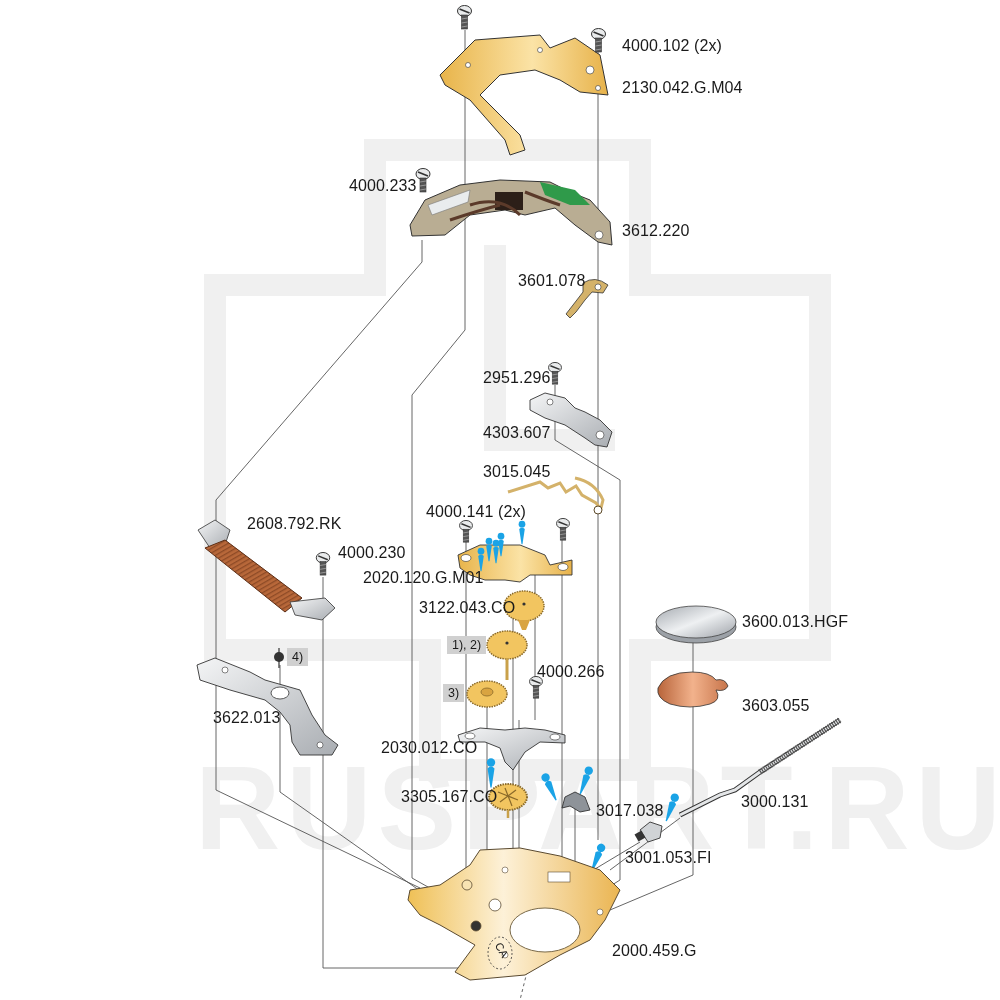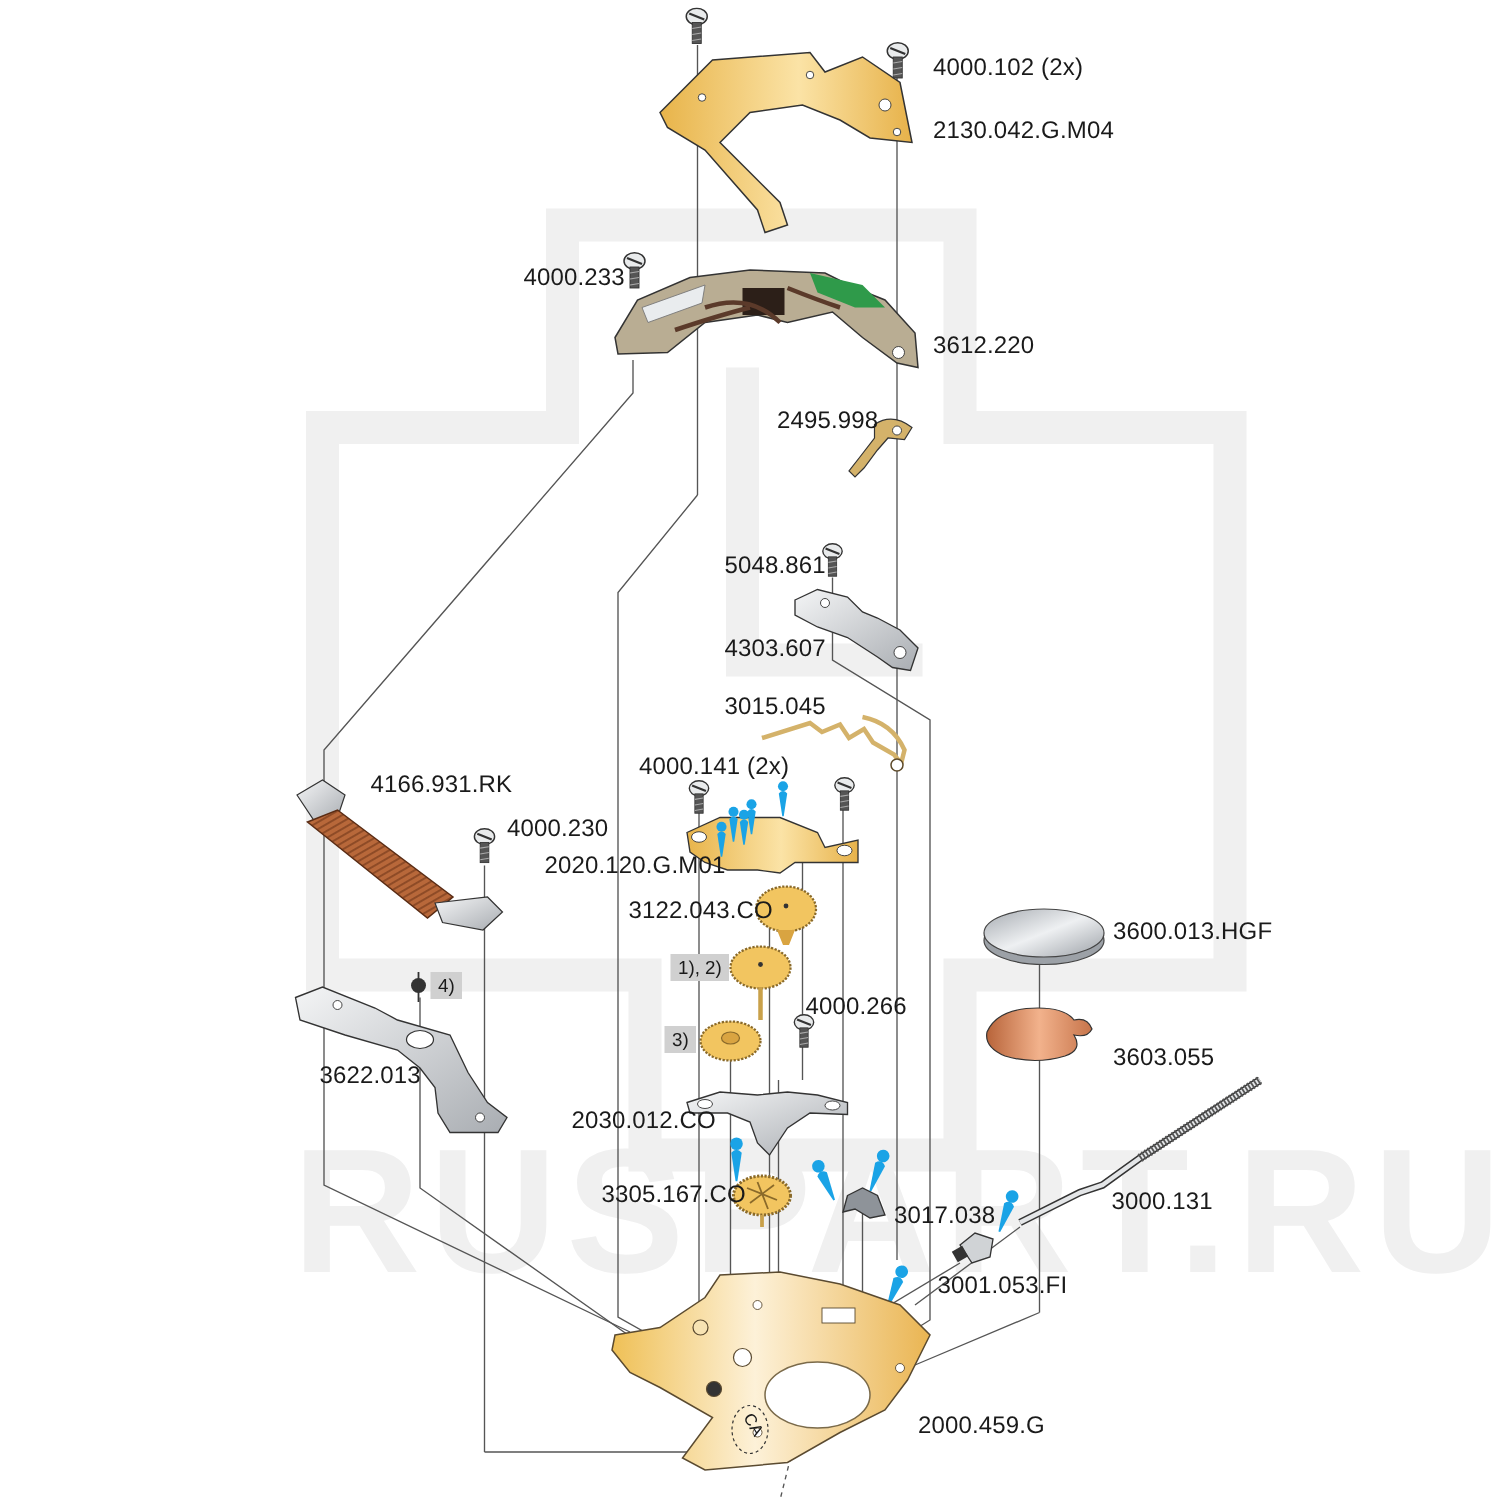--- a/index.html
+++ b/index.html
@@ -234,25 +234,25 @@
       <circle cx="505" cy="955" r="3" fill="#fff" stroke="#5a4a30" stroke-width="0.6"></circle>
       <rect x="548" y="872" width="22" height="10" fill="#fff" stroke="#5a4a30" stroke-width="0.6"></rect>
       <ellipse cx="500" cy="953" rx="12" ry="16" fill="none" stroke="#333" stroke-width="0.8" stroke-dasharray="2,2"></ellipse>
     </g>
   </svg>
 
   <div class="lbl" style="left:622px;top:37px">4000.102 (2x)</div>
   <div class="lbl" style="left:622px;top:79px">2130.042.G.M04</div>
   <div class="lbl" style="left:349px;top:177px">4000.233</div>
   <div class="lbl" style="left:622px;top:222px">3612.220</div>
-  <div class="lbl" style="left:518px;top:272px">2495.998</div>
-  <div class="lbl" style="left:483px;top:369px">5048.861</div>
+  <div class="lbl" style="left:518px;top:272px">3601.078</div>
+  <div class="lbl" style="left:483px;top:369px">2951.296</div>
   <div class="lbl" style="left:483px;top:424px">4303.607</div>
   <div class="lbl" style="left:483px;top:463px">3015.045</div>
-  <div class="lbl" style="left:247px;top:515px">4166.931.RK</div>
+  <div class="lbl" style="left:247px;top:515px">2608.792.RK</div>
   <div class="lbl" style="left:426px;top:503px">4000.141 (2x)</div>
   <div class="lbl" style="left:338px;top:544px">4000.230</div>
   <div class="lbl" style="left:363px;top:569px">2020.120.G.M01</div>
   <div class="lbl" style="left:419px;top:599px">3122.043.CO</div>
   <div class="box" style="left:447px;top:636px">1), 2)</div>
   <div class="box" style="left:287px;top:648px">4)</div>
   <div class="lbl" style="left:537px;top:663px">4000.266</div>
   <div class="box" style="left:443px;top:684px">3)</div>
   <div class="lbl" style="left:213px;top:709px">3622.013</div>
   <div class="lbl" style="left:381px;top:739px">2030.012.CO</div>

